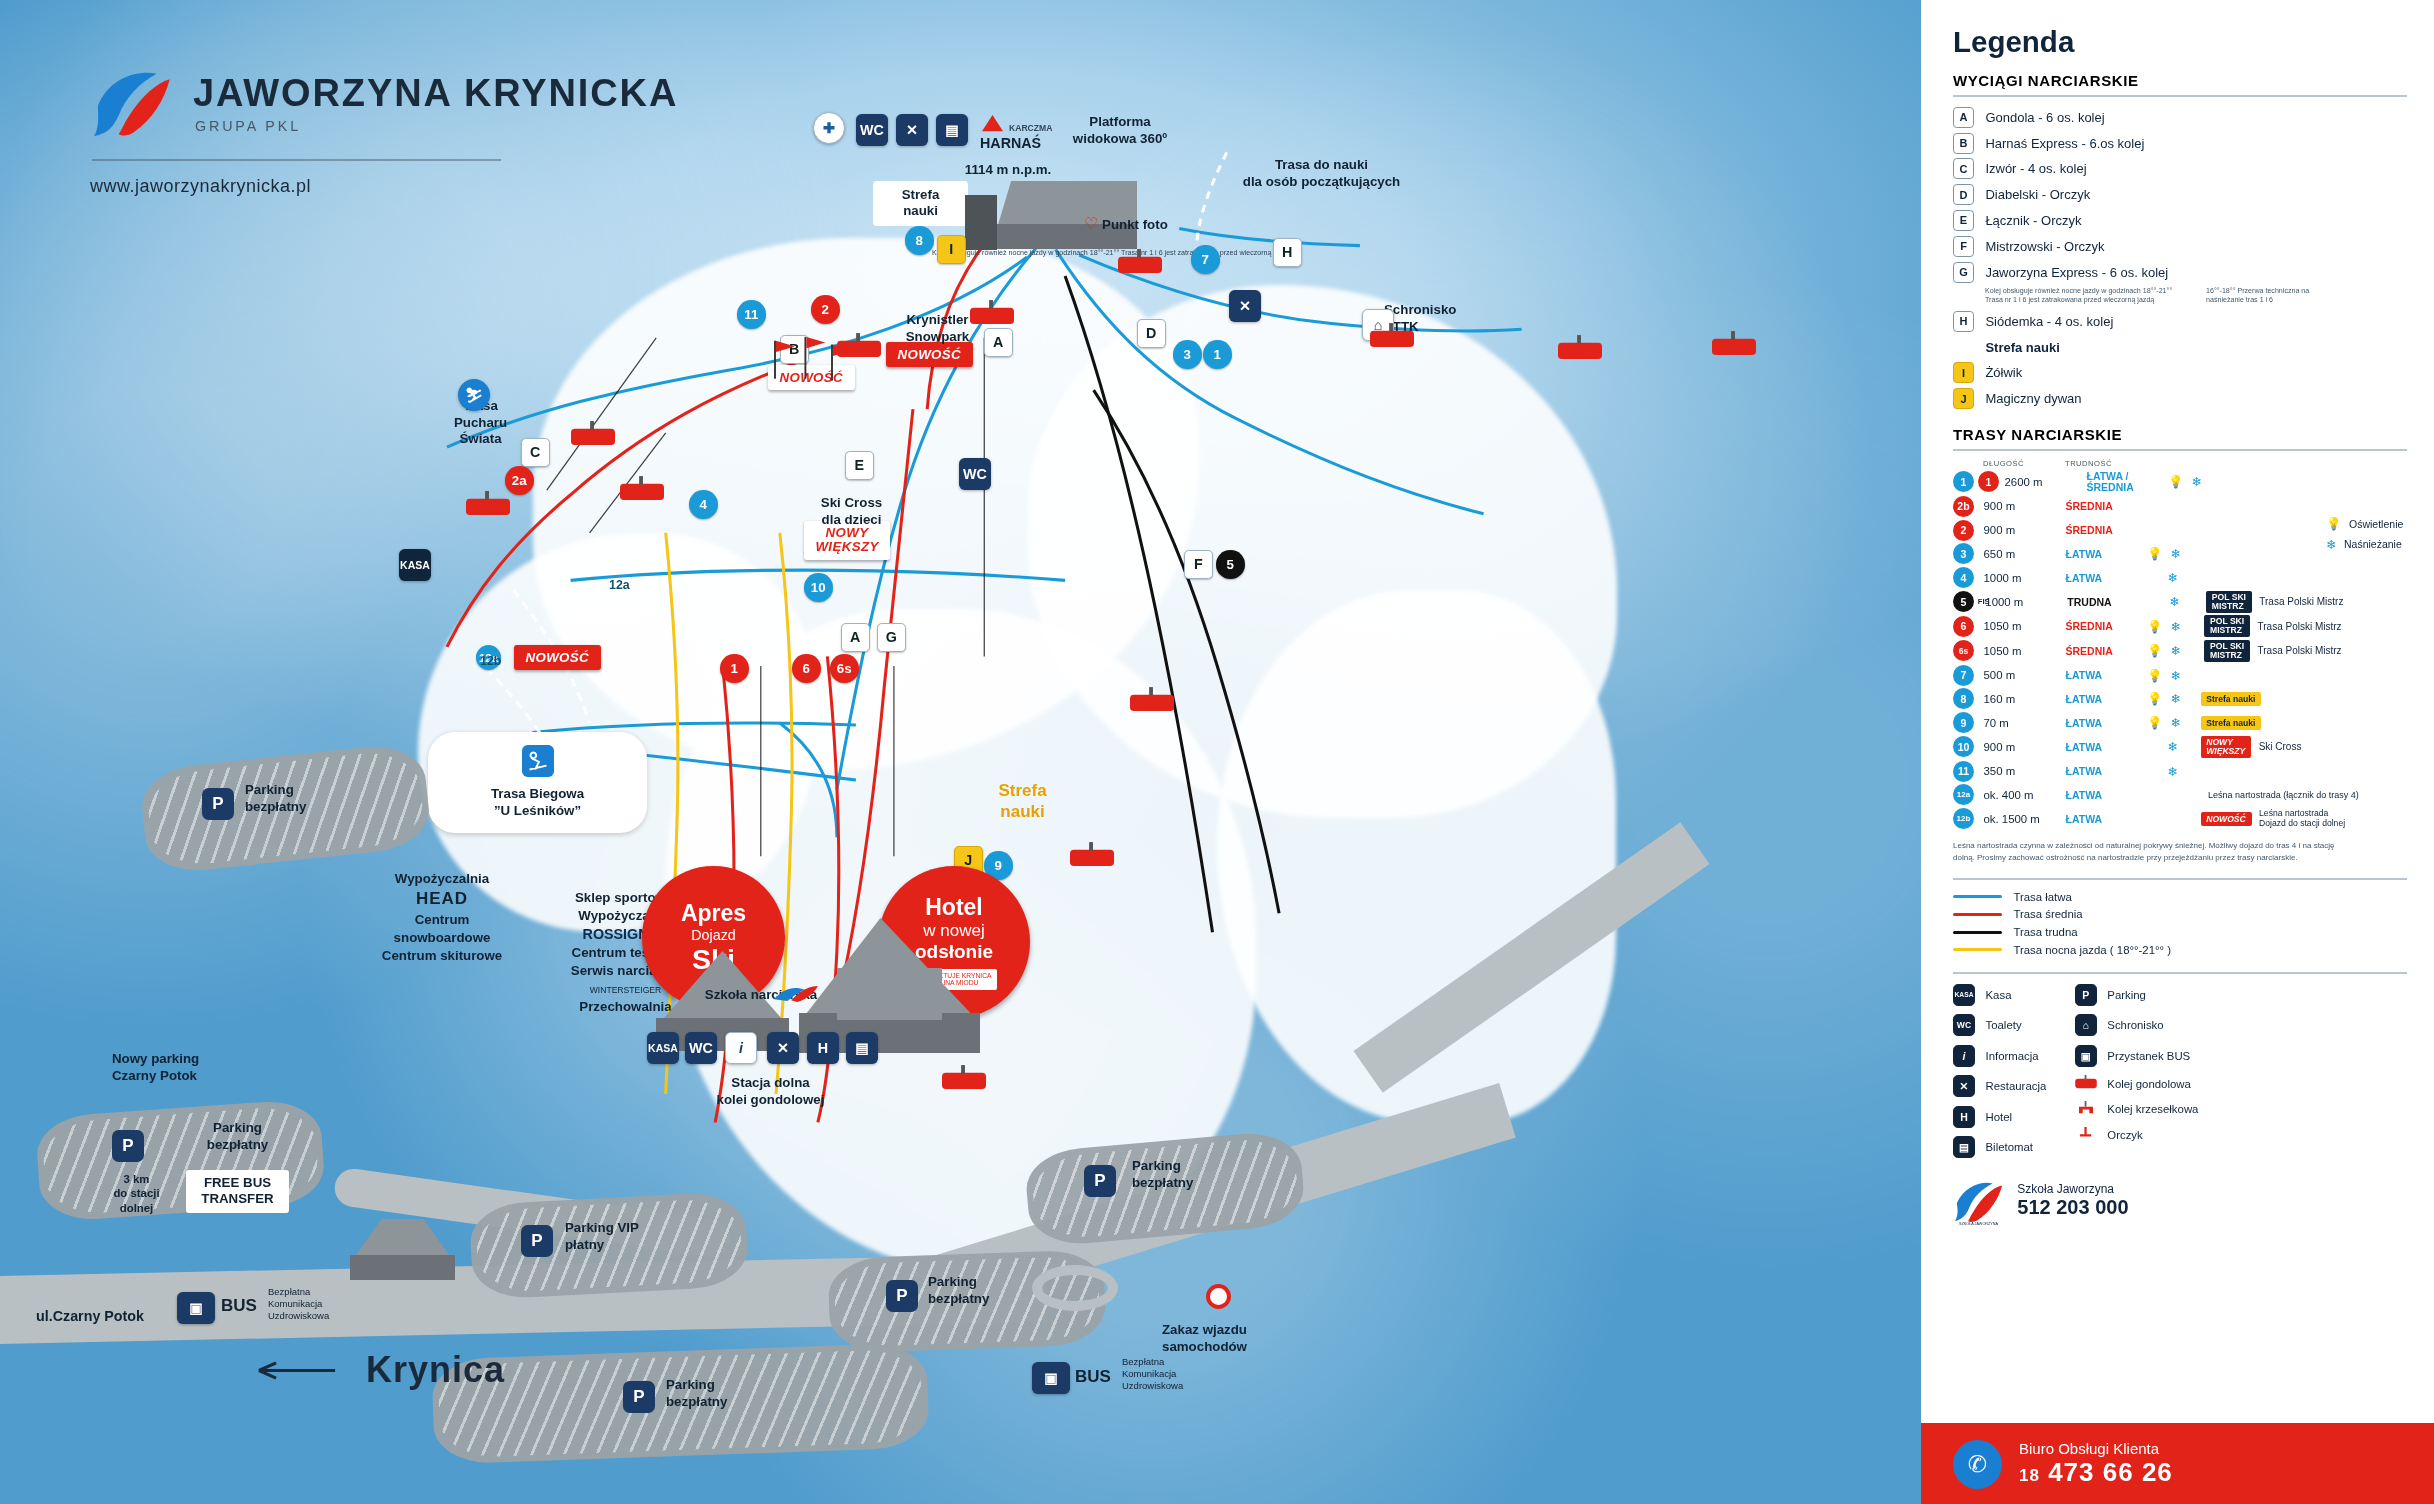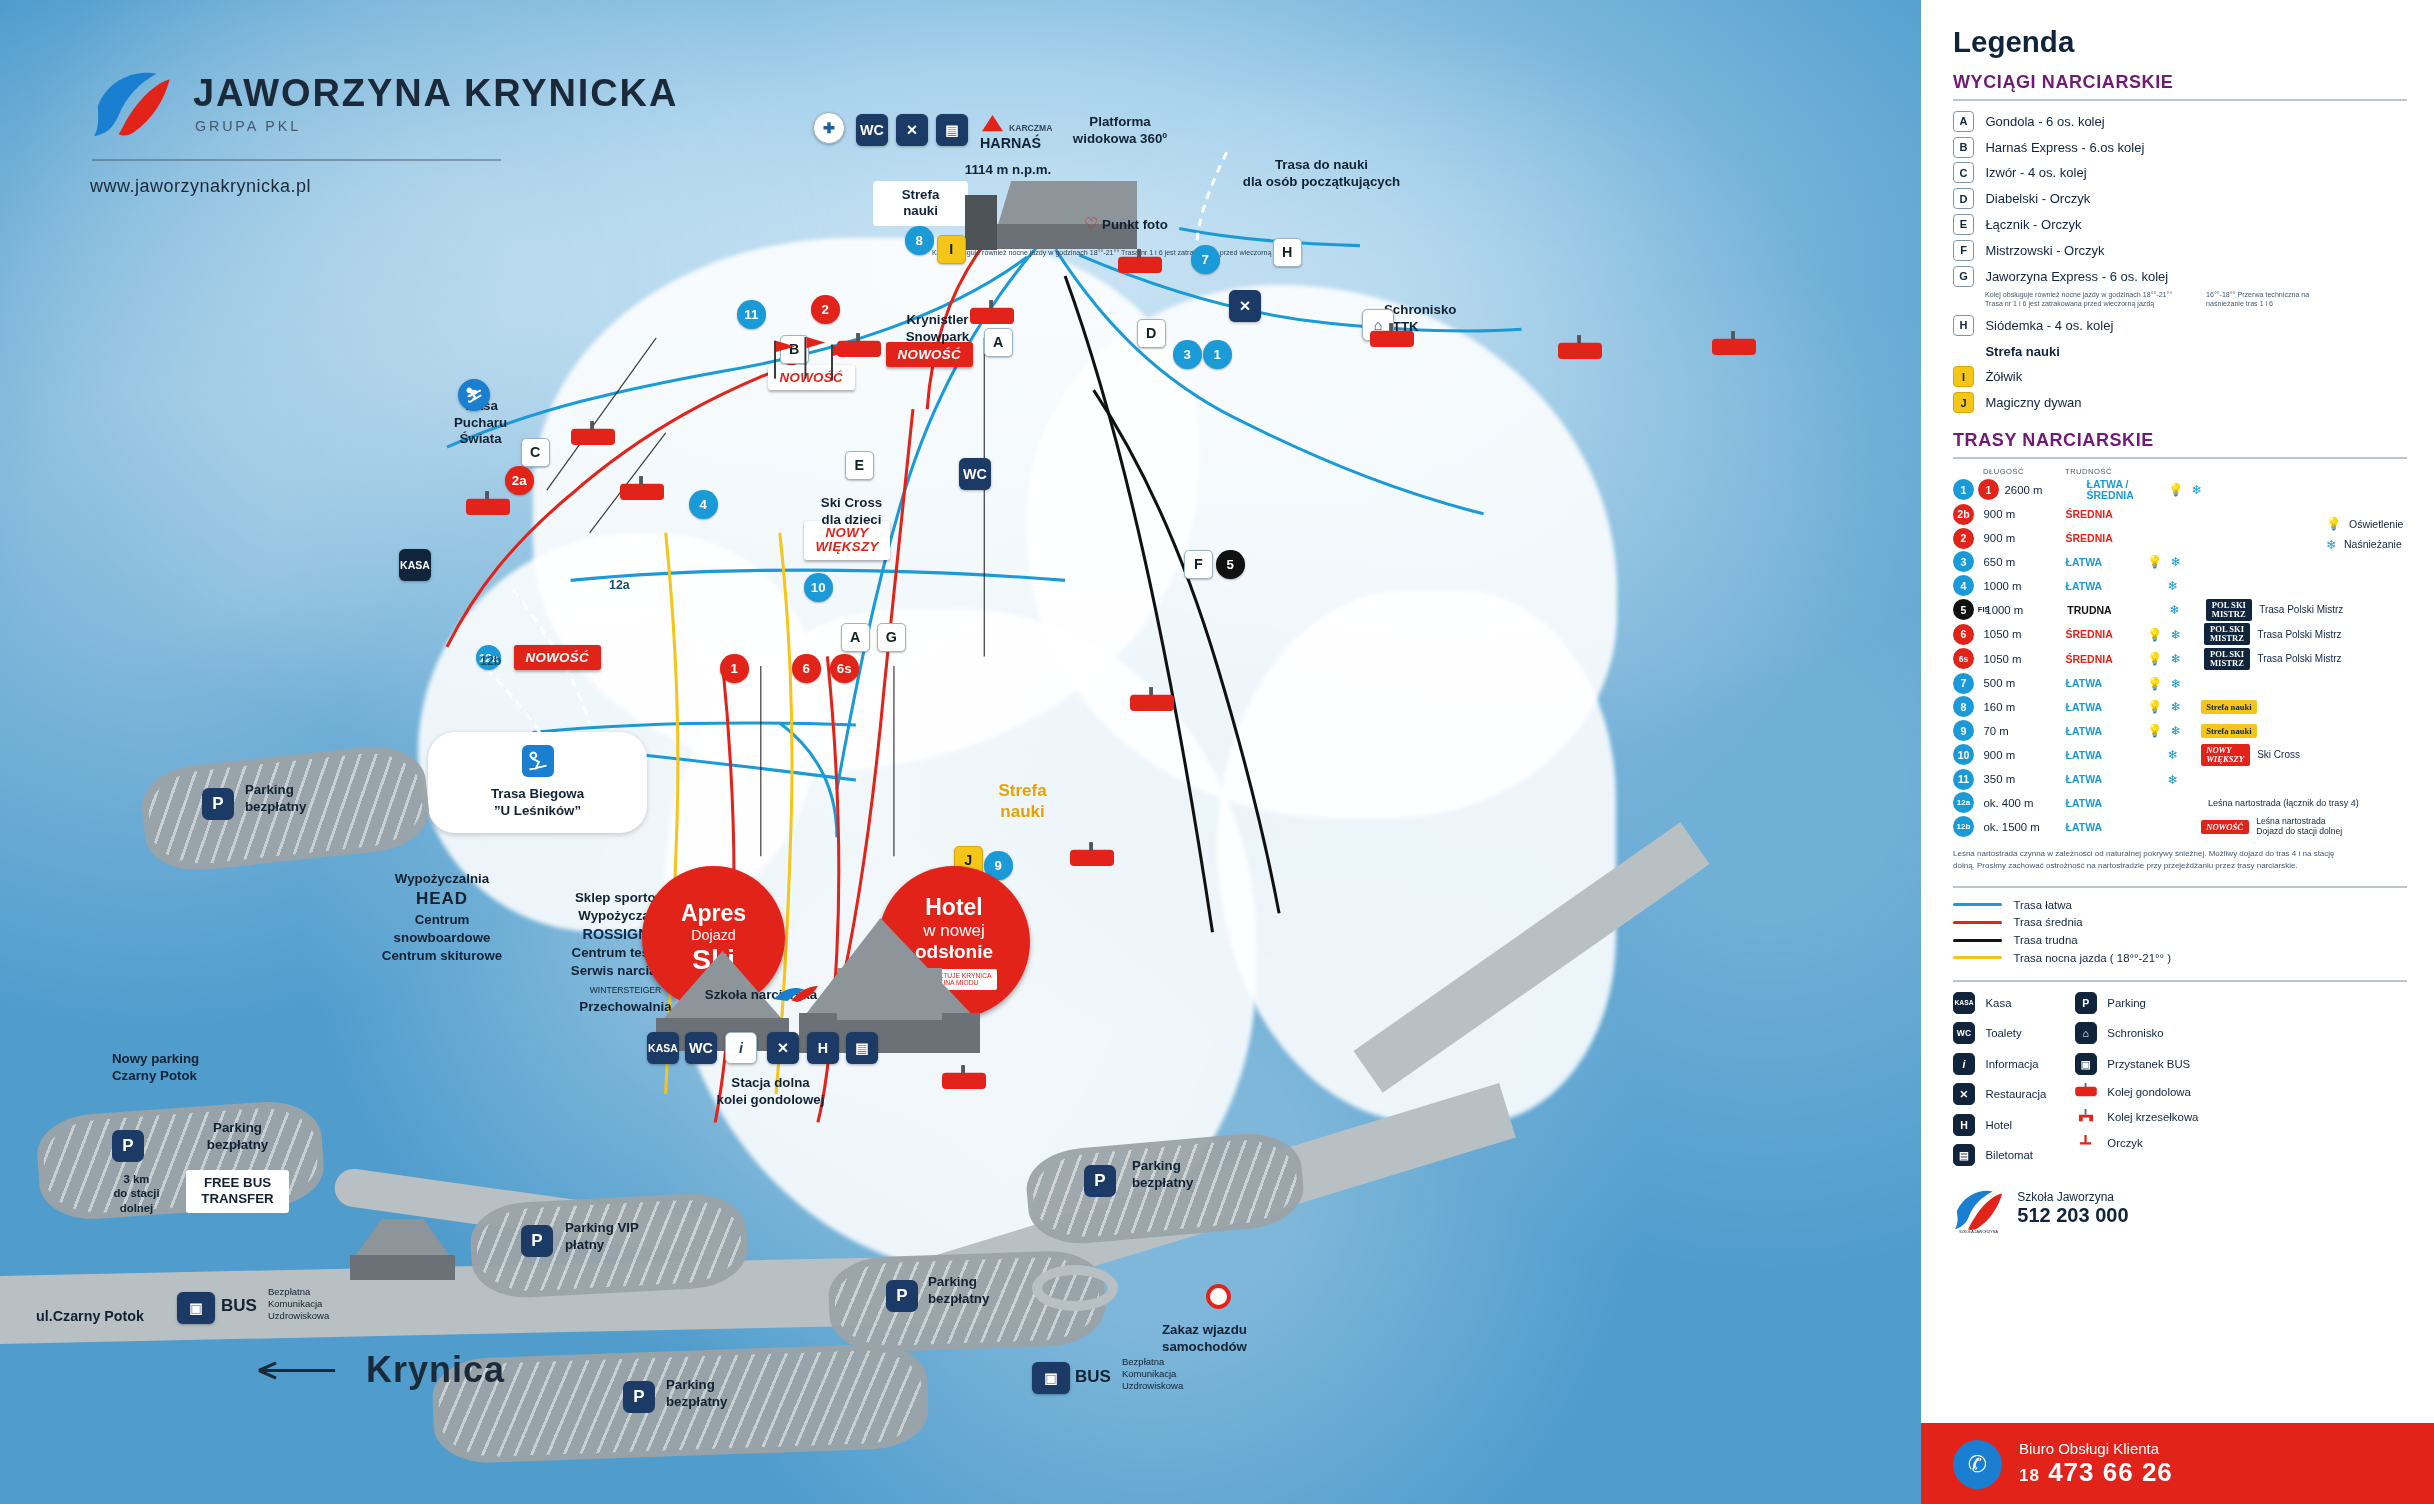--- a/index.html
+++ b/index.html
@@ -117,21 +117,21 @@
 
   .krynica-arrow{ position:absolute; left:257px; top:1349px; display:flex; align-items:center; gap:17px; }
   .krynica-arrow .txt{ font-size:36px; font-weight:bold; color:#1b2a3a; letter-spacing:1px;margin-left:12px; }
 
   
   .legend-pane{
     width:514px; height:1505px; background:#fff; position:relative;
     padding:25px 28.5px 0 32px;
   }
   .legend-title{ font-size:29.5px; font-weight:bold; color:#10243c; margin:0 0 11.4px 0; }
-  .section-head{ font-size:18px; font-weight:bold; color:#701a75; letter-spacing:0.6px; margin:13.3px 0 5.7px; }
+  .section-head{ font-size:15px; font-weight:bold; color:#000000; letter-spacing:0.6px; margin:13.3px 0 5.7px; }
   .hr{ height:1.9px; background:#b9c6d1; margin:3.8px 0 7.6px; }
   .lift-row{ display:flex; align-items:center; gap:11.4px; padding:2.4px 0; }
   .lift-badge{
     width:21px;height:21px;border-radius:3.8px;background:#fff;border:1px solid #7e94a6;
     display:flex;align-items:center;justify-content:center;font-size:11px;font-weight:bold;color:#10243c;
   }
   .lift-badge.yellow{ background:#f5c518;border-color:#d8a800; }
   .lift-name{ font-size:13px; color:#10243c; }
   .lift-name.b{ font-weight:bold; }
   .lift-note{ font-size:7.1px; color:#44596b; line-height:1.25; max-width:200px; }
@@ -141,21 +141,21 @@
   .trail-row{ display:flex; align-items:center; font-size:11.4px; color:#10243c; padding:1.4px 0; }
   .t-badge{ width:21px;height:21px;border-radius:50%;display:flex;align-items:center;justify-content:center;
     font-size:10.5px;font-weight:bold;color:#fff; }
   .t-blue{background:#1a9bd7;} .t-red{background:#e2231a;} .t-black{background:#111;}
   .t-len{ width:82px; margin-left:9.5px; font-size:11.4px;}
   .t-dif{ width:82px; font-size:10.5px; font-weight:bold;}
   .dif-latwa{ color:#1a9bd7; } .dif-srednia{ color:#e2231a; } .dif-trudna{ color:#111; }
   .t-icons{ width:53px; display:flex; gap:7.6px; align-items:center;}
   .bulb{ color:#f0b400; font-size:12.4px; }
   .flake{ color:#1a9bd7; font-size:12.4px; }
-  .tag{ font-size:8.6px; font-weight:bold; padding:1.9px 5.7px; border-radius:1.9px;font-family:Liberation Serif, serif; }
+  .tag{ font-size:8.6px; font-weight:bold; padding:1.9px 5.7px; border-radius:1.9px; }
   .tag.yellow{ background:#f5c518; color:#10243c; }
   .tag.red{ background:#e2231a; color:#fff; font-style:italic; }
   .tag.navy{ background:#10243c; color:#fff; line-height:1.05; }
   .t-extra{ font-size:10px; color:#10243c; margin-left:7.6px; }
   .footnote{ font-size:8px; color:#44596b; line-height:1.45; margin-top:9.5px; max-width:399px;}
 
   .line-key{ display:flex; align-items:center; gap:11.4px; font-size:11.4px; color:#10243c; padding:2.9px 0;}
   .line-swatch{ width:49px;height:2.9px;background:#1a9bd7;border-radius:1.9px; }
 
   .icon-cols{ display:flex; gap:28.5px; margin-top:9.5px; }

